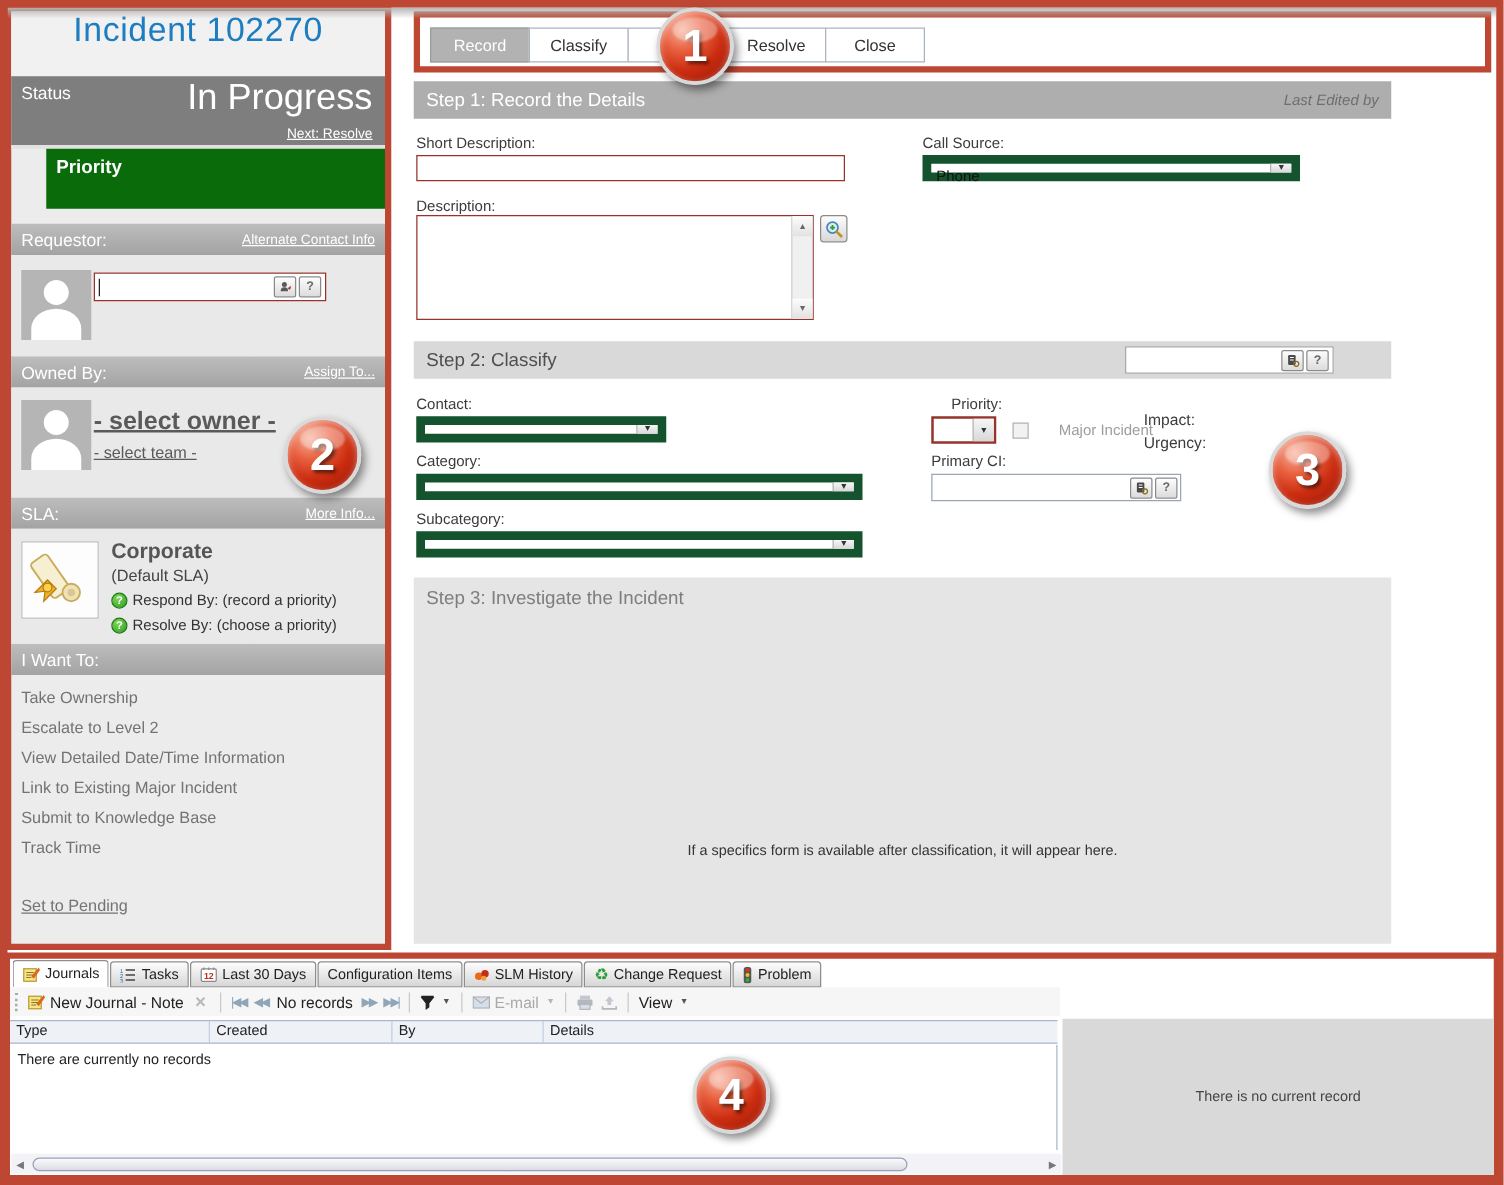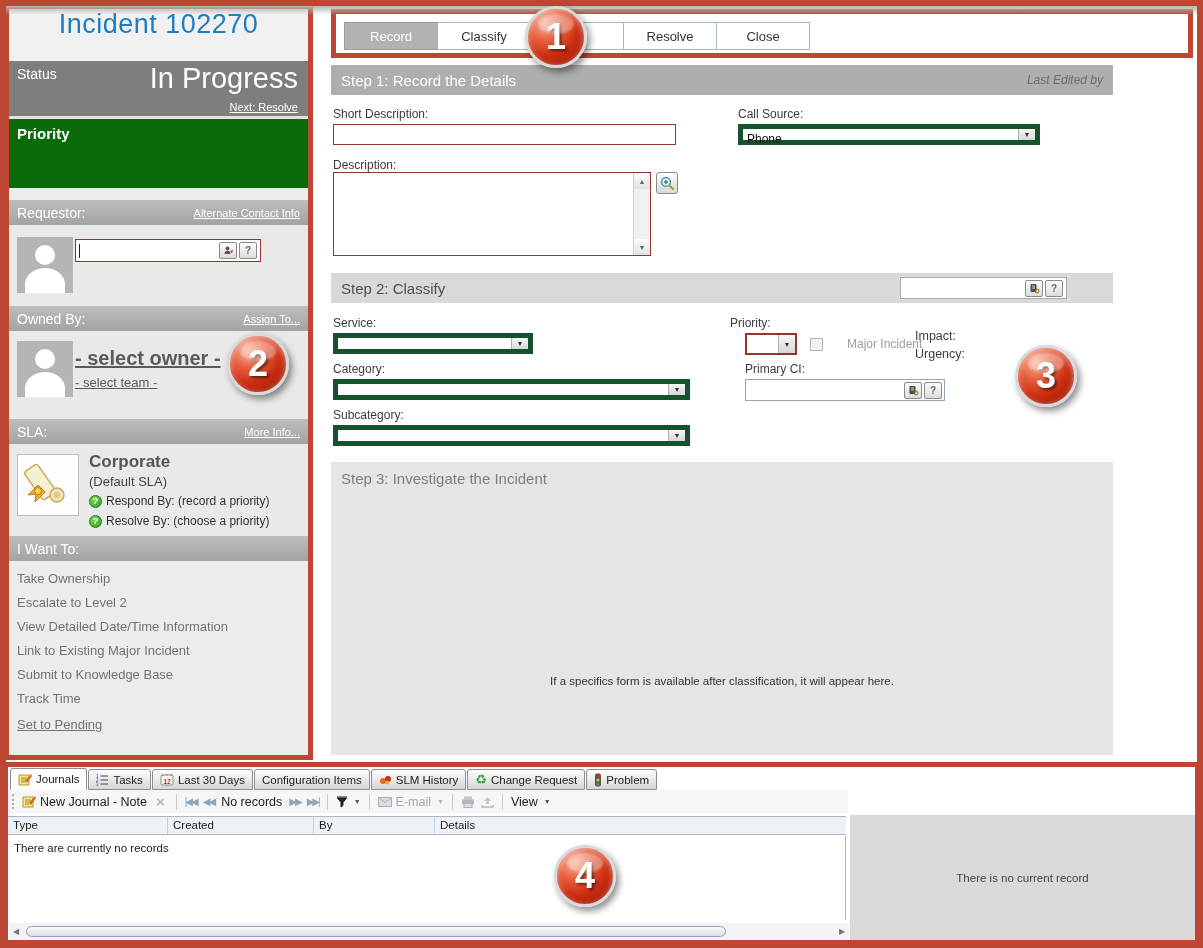--- a/index.html
+++ b/index.html
@@ -40,21 +40,21 @@
     border:5px solid #bd4732; background:#ececec; z-index:20;
     display:flex; flex-direction:column;
   }
   .sb-title { height:52px; background:#f1f1f1; display:flex; align-items:flex-start; justify-content:center; }
   .sb-title span { font-size:27px; color:#1e7dc0; letter-spacing:.5px; }
   .sb-status { height:55px; background:#7e7e7e; position:relative; color:#fff; }
   .sb-status .lbl { position:absolute; left:8px; top:5px; font-size:14px; }
   .sb-status .val { position:absolute; right:10px; top:1px; font-size:29px; font-weight:300; }
   .sb-status .nxt { position:absolute; right:10px; bottom:3px; font-size:11px; color:#fff; text-decoration:underline; }
   .sb-gap3 { height:3px; background:#e2e2e2; }
-  .sb-priority { height:69px; background:#0a6b0a; color:#fff; padding:6px 8px; font-size:15px; font-weight:bold; }
+  .sb-priority { height:48px; background:#0a6b0a; color:#fff; padding:6px 8px; font-size:15px; font-weight:bold;margin-left:28px; }
   .sb-gap12 { height:12px; }
   .sb-sechead {
     height:25px; background:linear-gradient(#bdbdbd,#a3a3a3); color:#fff;
     display:flex; align-items:center; justify-content:space-between; padding:0 8px;
     font-size:14px;
   }
   .sb-sechead a { color:#fff; font-size:11px; text-decoration:underline; }
   .sb-body { background:#e9e9e9; position:relative; }
   .avatar {
     width:56px; height:56px; background:#b5b5b5; position:absolute; overflow:hidden;
@@ -93,37 +93,37 @@
     border:1px solid #1d7a18; flex:none;
   }
   .iwt-links { padding:10px 8px 0 8px; flex:1; position:relative; }
   .iwt-links a { display:block; font-size:13px; color:#737373; margin-bottom:9px; }
   .iwt-bottom { position:absolute; left:8px; bottom:14px; font-size:12.5px; color:#5c6b76; text-decoration:underline; }
 
   
   .wf-box { position:absolute; left:331px; top:9px; width:862px; height:49px; border:5px solid #bd4732; background:#fff; z-index:20; }
   .wf-tabs { position:absolute; left:8px; top:8px; display:flex; }
   .wf-tab {
-    width:94px; height:28px; border:1px solid #aab4bd; background:#fff;
+    width:80px; height:28px; border:1px solid #aab4bd; background:#fff;
     display:flex; align-items:center; justify-content:center; font-size:13px; color:#333;
     margin-right:-1px;
   }
   .wf-tab.selected { background:#b2b2b2; color:#fff; border-color:#9c9c9c; }
 
   
   .step1-head {
     position:absolute; left:331px; top:65px; width:782px; height:30px; background:#aeaeae;
     color:#fff; display:flex; align-items:center; justify-content:space-between; padding:0 10px;
     font-size:15px;
   }
   .step1-head .last-edited { font-size:12px; font-style:italic; color:#6e6e6e; }
   .fld-label { position:absolute; font-size:12px; color:#3c3c3c; }
   .txt-input { position:absolute; background:#fff; border:1px solid #9aa5b1; }
   .red-border { border:1px solid #96342c !important; }
-  .dd { position:absolute; background:#fff; border:5px solid #14532d; font-size:12px; }
+  .dd { position:absolute; background:#fff; border:7px solid #14532d; font-size:12px; }
   .dd .dd-val { position:absolute; left:4px; top:3px; color:#111; }
   .dd .dd-btn {
     position:absolute; right:0; top:0; bottom:0; width:17px;
     background:linear-gradient(#f6f6f6,#d8d8d8); border-left:1px solid #b0b0b0;
     display:flex; align-items:center; justify-content:center; font-size:7px; color:#333;
   }
   .ta-scroll {
     position:absolute; right:0; top:0; bottom:0; width:17px; background:#f0f0f0;
     border-left:1px solid #d0d0d0; display:flex; flex-direction:column; justify-content:space-between;
   }
@@ -342,36 +342,36 @@
         <path d="M3 3 H6 M3 5 H6" stroke="#fff" stroke-width=".8"></path>
         <circle cx="8" cy="8" r="2" fill="none" stroke="#8a6a1a" stroke-width="1"></circle>
       </svg>
     </span>
     <span class="mini-btn">
       <span style="font-size:10px; color:#6a6a6a; font-weight:bold;">?</span>
     </span>
   </div>
 </div>
 
-<span class="fld-label abs" style="left:333px; top:316px;">Service:</span>
+<span class="fld-label abs" style="left:333px; top:316px;">Contact:</span>
 <div class="dd" style="left:333px; top:333px; width:200px; height:21px;">
   <span class="dd-btn">▼</span>
 </div>
 
 <span class="fld-label abs" style="left:333px; top:362px;">Category:</span>
 <div class="dd" style="left:333px; top:379px; width:357px; height:21px;">
   <span class="dd-btn">▼</span>
 </div>
 
 <span class="fld-label abs" style="left:333px; top:408px;">Subcategory:</span>
 <div class="dd" style="left:333px; top:425px; width:357px; height:21px;">
   <span class="dd-btn">▼</span>
 </div>
 
-<span class="fld-label abs" style="left:730px; top:316px;">Priority:</span>
+<span class="fld-label abs" style="left:761px; top:316px;">Priority:</span>
 <div class="dd" style="left:745px; top:333px; width:52px; height:22px; border:2px solid #96342c;">
   <span class="dd-btn">▼</span>
 </div>
 <div class="chk-row" style="left:810px; top:337px;gap:24px;">
   <span class="chk"></span>
   <span>Major Incident</span>
 </div>
 <span class="fld-label abs" style="left:915px; top:329px; font-size:12.5px;">Impact:</span>
 <span class="fld-label abs" style="left:915px; top:347px; font-size:12.5px;">Urgency:</span>
 

